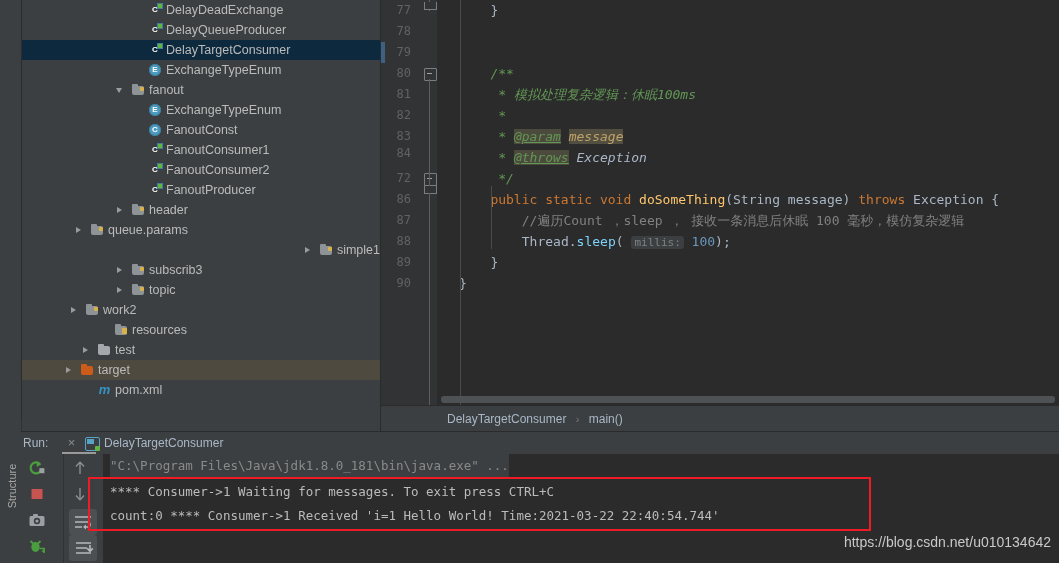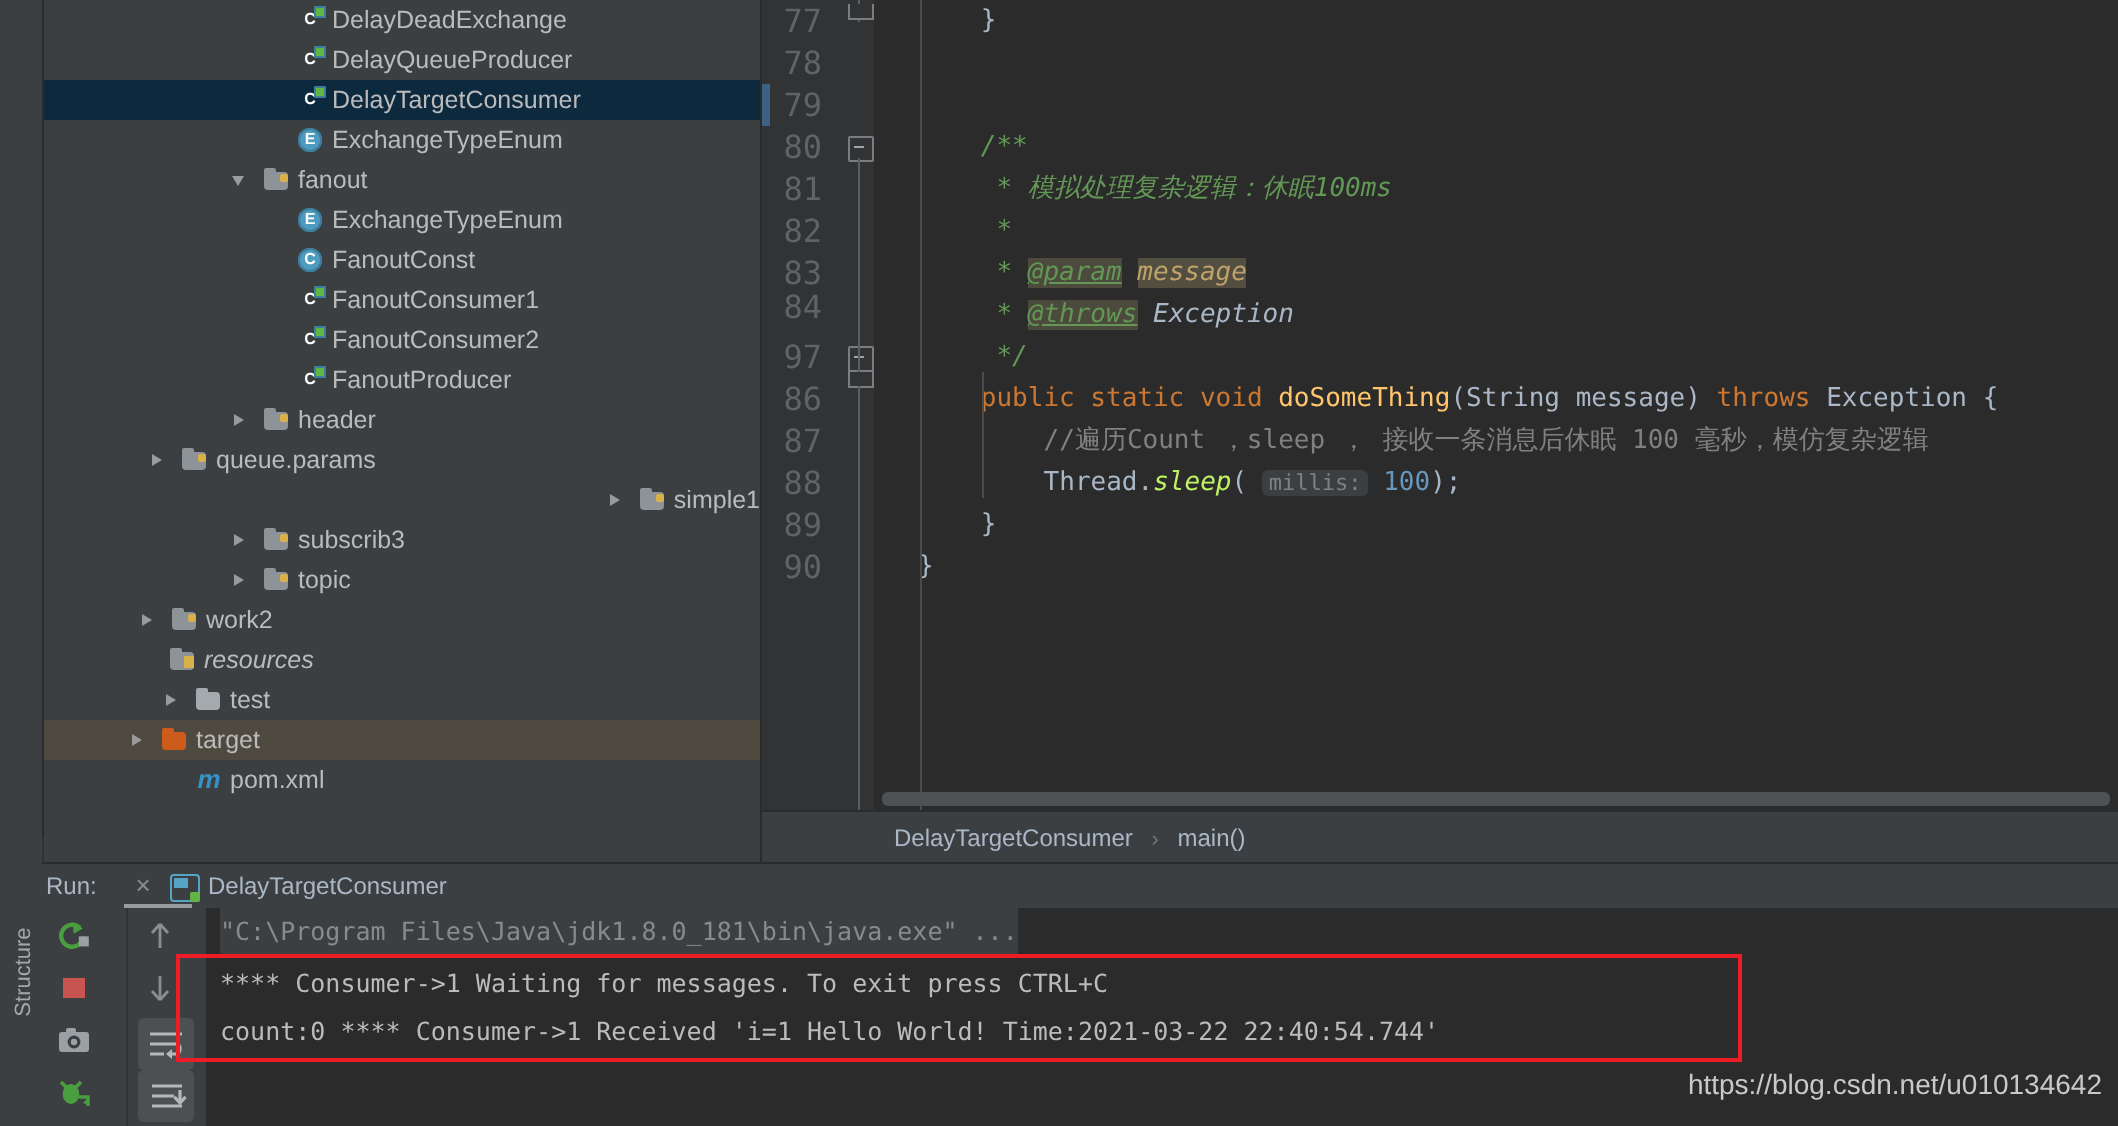--- a/index.html
+++ b/index.html
@@ -113,21 +113,21 @@
   
   .editor{
     position:absolute;left:381px;top:0;width:678px;height:406px;
     background:#2b2b2b;
   }
   .gutter{
     position:absolute;left:0;top:0;width:56px;height:406px;background:#313335;
   }
   .gutter .ln{
     position:absolute;right:26px;font-family:"DejaVu Sans Mono","Liberation Mono",monospace;
-    font-size:16px;color:#606366;height:21px;line-height:21px;
+    font-size:12px;color:#606366;height:21px;line-height:21px;
   }
   .gutter .cur{position:absolute;left:0;width:4px;height:21px;background:#3d6185;}
   .foldline{position:absolute;left:48px;width:1px;background:#5c5f61;}
   .foldbox{
     position:absolute;left:43px;width:11px;height:11px;
     border:1px solid #7b7e80;background:#313335;border-radius:1px;
   }
   .foldbox .h{position:absolute;left:2px;top:4px;width:5px;height:1px;background:#a0a3a5;}
   .foldend{
     position:absolute;left:43px;width:11px;height:7px;
@@ -149,21 +149,21 @@
   .c-cmt{color:#629755;font-style:italic;}
   .c-cmt2{color:#808080;}
   .c-tag{color:#629755;font-style:italic;text-decoration:underline;background:#4c4a3c;}
   .c-param{color:#bfa26a;background:#534f40;font-style:italic;}
   .c-excp{color:#a9b7c6;font-style:italic;}
   .c-kw{color:#cc7832;}
   .c-mth{color:#ffc66d;}
   .c-type{color:#a9b7c6;}
   .c-num{color:#6897bb;}
   .c-fld{color:#a9b7c6;}
-  .c-ital{color:#bef264;font-style:italic;}
+  .c-ital{color:#7dd3fc;}
   .c-hint{color:#808080;background:#3b3f41;border-radius:3px;padding:0 3px;font-size:11px;}
 
   .ed-hscroll{
     position:absolute;left:60px;top:396px;width:614px;height:7px;
     background:#4e5254;border-radius:3px;
   }
   
   .crumb{
     position:absolute;left:381px;top:406px;width:678px;height:26px;
     background:#3c3f41;line-height:26px;padding-left:66px;
@@ -252,42 +252,42 @@
       <div class="row" style="padding-left: 112px;"><span class="tw"></span><span style="display: inline-block; width: 6px;"></span><span class="ico cls"></span><span class="lbl">FanoutConst</span></div>
       <div class="row" style="padding-left: 112px;"><span class="tw"></span><span style="display: inline-block; width: 6px;"></span><span class="ico cls run"></span><span class="lbl">FanoutConsumer1</span></div>
       <div class="row" style="padding-left: 112px;"><span class="tw"></span><span style="display: inline-block; width: 6px;"></span><span class="ico cls run"></span><span class="lbl">FanoutConsumer2</span></div>
       <div class="row" style="padding-left: 112px;"><span class="tw"></span><span style="display: inline-block; width: 6px;"></span><span class="ico cls run"></span><span class="lbl">FanoutProducer</span></div>
       <div class="row" style="padding-left: 95px;"><span class="tw r"></span><span style="display: inline-block; width: 6px;"></span><span class="ico fold pkg"><span class="dot"></span></span><span class="lbl">header</span></div>
       <div class="row" style="padding-left: 54px;"><span class="tw r"></span><span style="display: inline-block; width: 6px;"></span><span class="ico fold pkg"><span class="dot"></span></span><span class="lbl">queue.params</span></div>
       <div class="row" style="padding-left: 52px; text-align: right;"><span class="tw r"></span><span style="display: inline-block; width: 6px;"></span><span class="ico fold pkg"><span class="dot"></span></span><span class="lbl">simple1</span></div>
       <div class="row" style="padding-left: 95px;"><span class="tw r"></span><span style="display: inline-block; width: 6px;"></span><span class="ico fold pkg"><span class="dot"></span></span><span class="lbl">subscrib3</span></div>
       <div class="row" style="padding-left: 95px;"><span class="tw r"></span><span style="display: inline-block; width: 6px;"></span><span class="ico fold pkg"><span class="dot"></span></span><span class="lbl">topic</span></div>
       <div class="row" style="padding-left: 49px;"><span class="tw r"></span><span style="display: inline-block; width: 6px;"></span><span class="ico fold pkg"><span class="dot"></span></span><span class="lbl">work2</span></div>
-      <div class="row" style="padding-left: 48px; font-style: italic;"><span class="tw"></span><span style="display: inline-block; width: 6px;"></span><span class="ico fold res"><span class="dot"></span></span><span class="lbl">resources</span></div>
+      <div class="row" style="padding-left: 78px;"><span class="tw"></span><span style="display: inline-block; width: 6px;"></span><span class="ico fold res"><span class="dot"></span></span><span class="lbl">resources</span></div>
       <div class="row" style="padding-left: 61px;"><span class="tw r"></span><span style="display: inline-block; width: 6px;"></span><span class="ico fold plain"></span><span class="lbl">test</span></div>
       <div class="row sel2" style="padding-left: 44px;"><span class="tw r"></span><span style="display: inline-block; width: 6px;"></span><span class="ico fold orange"></span><span class="lbl">target</span></div>
       <div class="row" style="padding-left: 61px;"><span class="tw"></span><span style="display: inline-block; width: 6px;"></span><span class="ico mvn"></span><span class="lbl">pom.xml</span></div>
     </div>
   <div class="tree-sep"></div>
   <div class="tree-scroll">
     <div class="thumb"></div>
   </div>
 
   <div class="editor">
     <div class="gutter" id="gutter">
         <div class="cur" style="top: 42px;"></div>
         <div class="ln" style="top: 0px;">77</div>
         <div class="ln" style="top: 21px;">78</div>
         <div class="ln" style="top: 42px;">79</div>
         <div class="ln" style="top: 63px;">80</div>
         <div class="ln" style="top: 84px;">81</div>
         <div class="ln" style="top: 105px;">82</div>
         <div class="ln" style="top: 126px;">83</div>
         <div class="ln" style="top: 143px; margin-left: 48px;">84</div>
-        <div class="ln" style="top: 168px;">97</div>
+        <div class="ln" style="top: 168px;">72</div>
         <div class="ln" style="top: 189px;">86</div>
         <div class="ln" style="top: 210px;">87</div>
         <div class="ln" style="top: 231px;">88</div>
         <div class="ln" style="top: 252px;">89</div>
         <div class="ln" style="top: 273px;">90</div>
         <div class="foldline" style="top: 0px; height: 11px;"></div>
         <div class="foldend" style="top: 2px;"></div>
         <div class="foldbox" style="top: 68px;">
           <span class="h"></span>
         </div>

